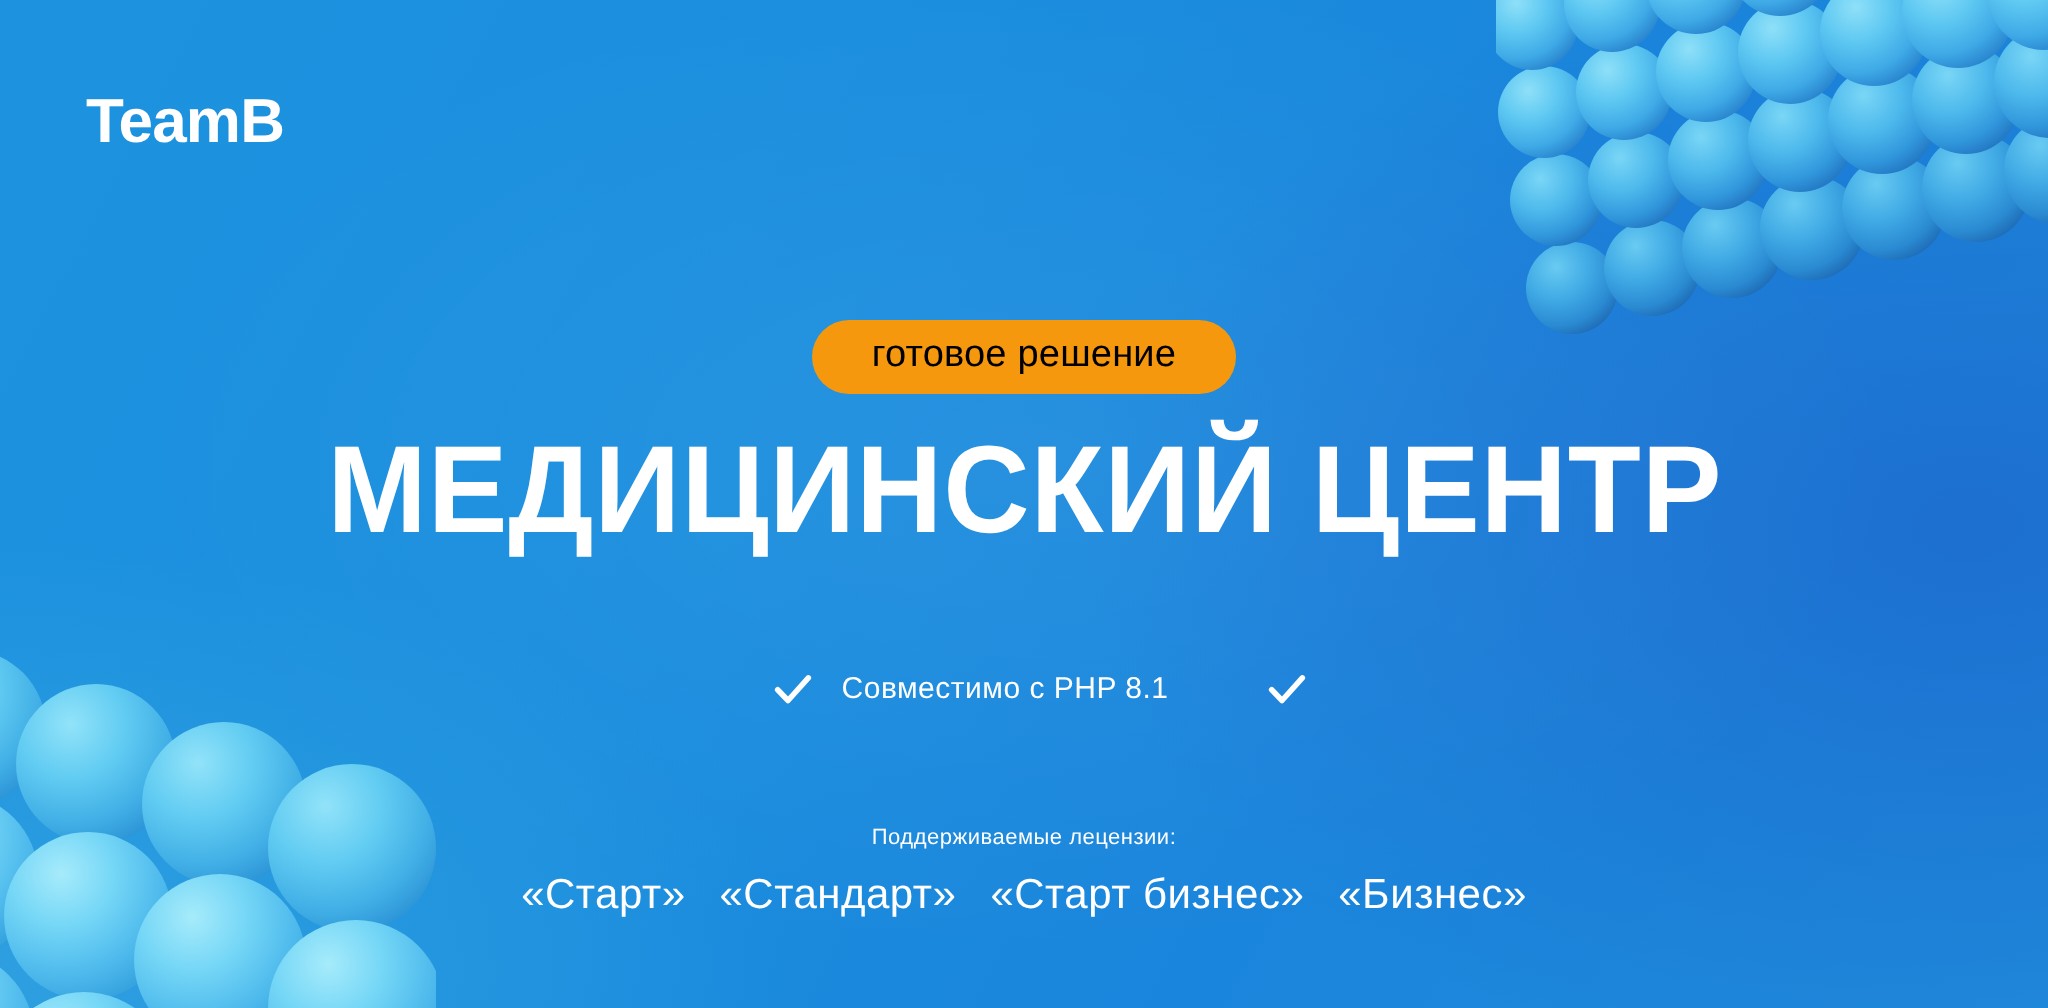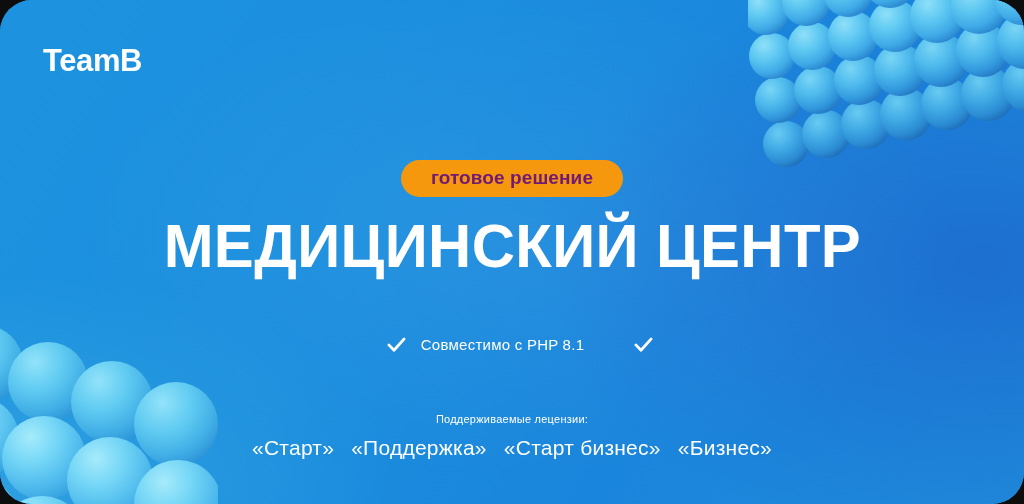--- a/index.html
+++ b/index.html
@@ -7,21 +7,20 @@
     padding: 0;
     background: #0d0d0d;
   }
   .banner {
     position: relative;
     width: 1024px;
     height: 504px;
     overflow: hidden;
     font-family: "Liberation Sans", sans-serif;
     background: #1b8fdc;
-    border-radius: 32px;
   }
   
   .bg-base {
     position: absolute;
     inset: 0;
     background:
       radial-gradient(ellipse 70% 90% at 96% 52%, #1d6fd0 0%, rgba(29,111,208,0) 62%),
       radial-gradient(ellipse 60% 70% at 2% 96%, #2e9fe0 0%, rgba(46,159,224,0) 60%),
       linear-gradient(118deg, #1d93df 0%, #1b8ede 38%, #1a85dc 66%, #1f8ada 100%);
   }
@@ -71,25 +70,25 @@
     right: 0;
     top: 160px;
     display: flex;
     flex-direction: column;
     align-items: center;
   }
 
   .badge {
     display: inline-block;
     background: #f5980e;
-    color: #701a75;
+    color: #000000;
     border-radius: 999px;
     padding: 8px 30px 9px 30px;
     font-size: 19px;
-    font-weight: bold;
+    font-weight: normal;
     letter-spacing: 0.1px;
     line-height: 1.05;
     white-space: nowrap;
     text-align: right;
   }
 
   .headline {
     margin-top: 16px;
     color: #ffffff;
     font-size: 62px;
@@ -311,19 +310,19 @@
       <svg class="check-icon" viewBox="0 0 24 24" aria-hidden="true">
         <path d="M4 12.4 L9.4 18 L20 6.2" fill="none" stroke="#ffffff" stroke-width="2.9" stroke-linecap="round" stroke-linejoin="round"></path>
       </svg>
     </div>
   </div>
 
   <div class="licenses">
     <div class="licenses-title">Поддерживаемые лецензии:</div>
     <div class="licenses-row">
       <span class="license-item">«Старт»</span>
-      <span class="license-item">«Поддержка»</span>
+      <span class="license-item">«Стандарт»</span>
       <span class="license-item">«Старт бизнес»</span>
       <span class="license-item">«Бизнес»</span>
     </div>
   </div>
 
 </div>
 
 </body></html>

